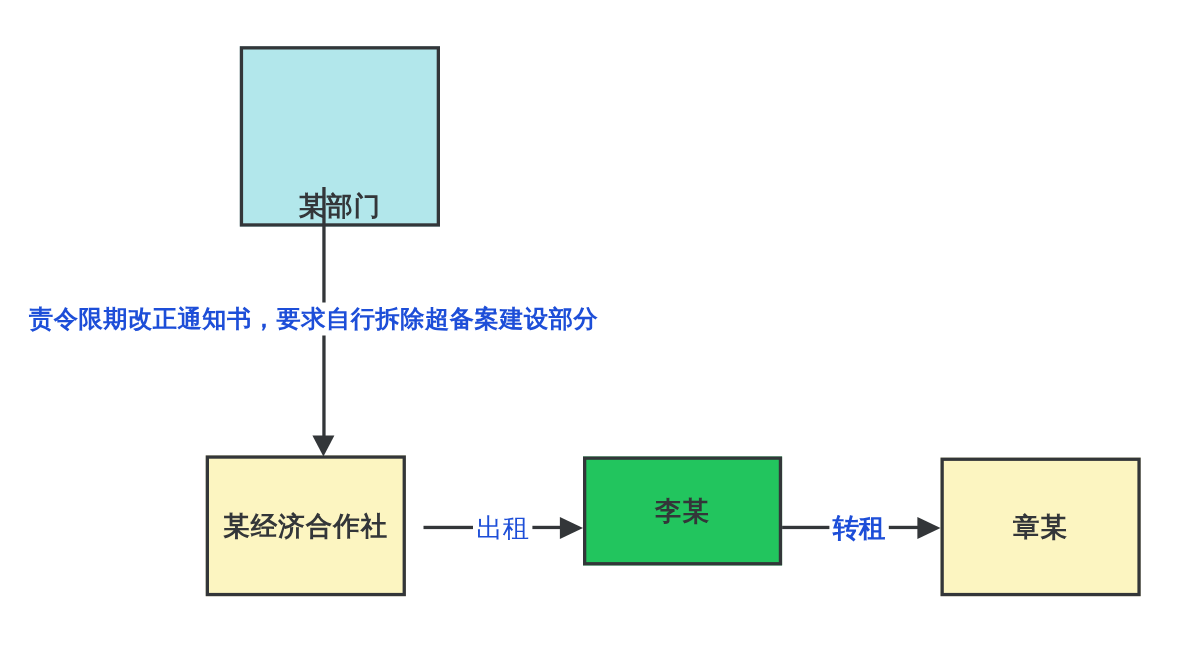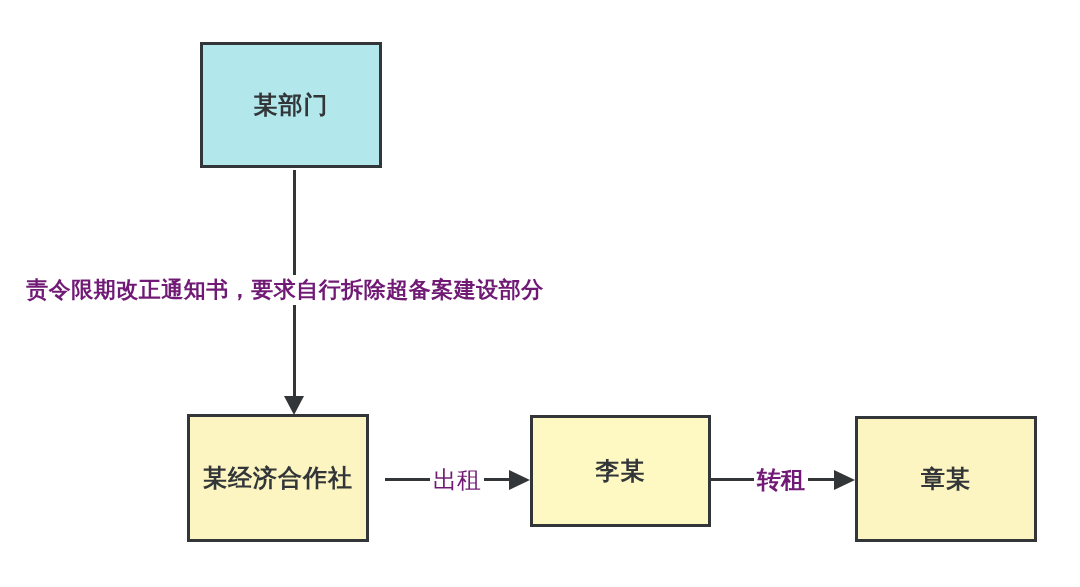--- a/index.html
+++ b/index.html
@@ -22,33 +22,34 @@
     justify-content: center;
     text-align: center;
   }
   .node .node-label {
     font-size: 24px;
     font-weight: 700;
     color: #333639;
     letter-spacing: 1px;
   }
   .node-department {
-    left: 200px; top: 42px;
-    width: 182px; height: 126px;
+    left: 218px; top: 42px;
+    width: 182px; height: 164px;
     background: #b2e7eb;
+    align-items: flex-end;
   }
   .node-cooperative {
     left: 187px; top: 414px;
     width: 182px; height: 128px;
     background: #fcf5c1;
   }
   .node-li {
     left: 530px; top: 415px;
-    width: 181px; height: 112px;
-    background: #fef9c3;
+    width: 181px; height: 99px;
+    background: #22c55e;
   }
   .node-zhang {
     left: 855px; top: 416px;
     width: 182px; height: 126px;
     background: #fcf5c1;
   }
   .line {
     position: absolute;
     background: #333639;
   }
@@ -81,21 +82,21 @@
     border-left: 21px solid #333639;
   }
   .arrowhead-right-2 {
     left: 834px; top: 470px;
     border-top: 10px solid transparent;
     border-bottom: 10px solid transparent;
     border-left: 21px solid #333639;
   }
   .edge-label {
     position: absolute;
-    color: #701a75;
+    color: #1d4ed8;
     background: #ffffff;
     white-space: nowrap;
     transform: translate(-50%, -50%);
   }
   .edge-label-notice {
     left: 285px; top: 290px;
     font-size: 22px;
     font-weight: 700;
     letter-spacing: 0.5px;
   }

